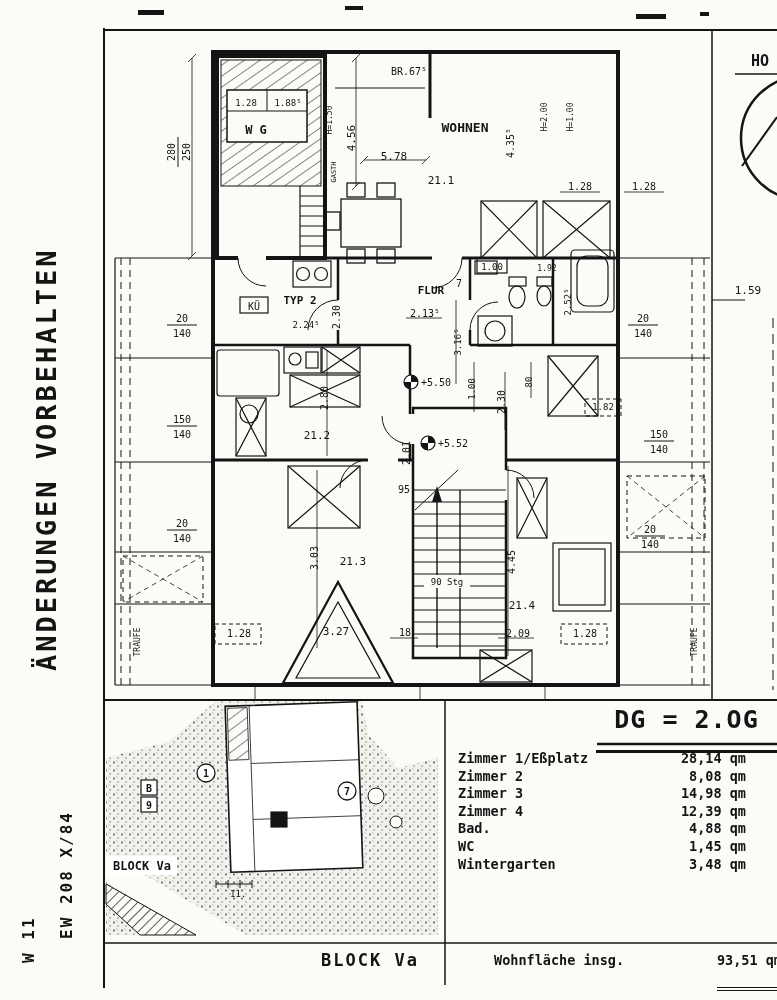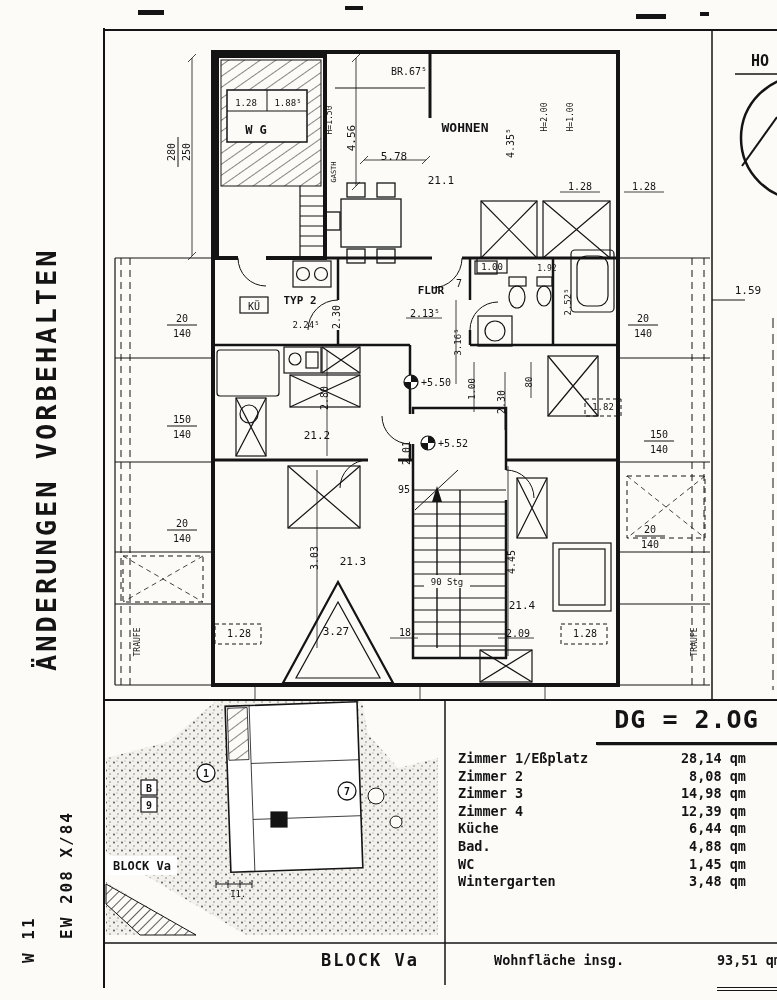--- a/index.html
+++ b/index.html
@@ -5,21 +5,21 @@
   html,body{margin:0;padding:0;background:#e8e8e8;}
   #page{position:relative;width:777px;height:1000px;background:#fcfbf8;overflow:hidden;
         font-family:"DejaVu Sans Mono","Liberation Mono",monospace;color:#141414;}
   #plan-svg{position:absolute;left:0;top:0;}
   #plan-svg text{font-family:"DejaVu Sans Mono","Liberation Mono",monospace;fill:#141414;}
   .vtext{position:absolute;white-space:nowrap;font-weight:bold;transform:rotate(-90deg);transform-origin:0 100%;}
   .note{left:62px;top:640px;font-size:27px;letter-spacing:3px;}
   .docref{left:76px;top:920px;font-size:16px;letter-spacing:2px;}
   .sheetref{left:38px;top:944px;font-size:16px;letter-spacing:2px;}
   #dg-title{position:absolute;left:596px;top:705px;width:181px;text-align:center;font-size:25px;
-            font-weight:bold;letter-spacing:1px;border-bottom:3px solid #141414;padding-bottom:8px;}
+            font-weight:bold;letter-spacing:1px;border-bottom:3px solid #141414;padding-bottom:16px;}
   #area-table{position:absolute;left:458px;top:750px;width:288px;font-size:13.5px;font-weight:bold;}
   .trow{display:flex;justify-content:space-between;line-height:17.6px;gap:48px;}
   #total-row{position:absolute;left:458px;top:952px;width:288px;display:flex;justify-content:space-between;
              font-size:13.5px;font-weight:bold;margin-left:36px;}
   .tval{border-bottom:4px double #141414;padding-bottom:19px;}
   #lageplan-label{position:absolute;left:148px;top:950px;width:120px;text-align:center;font-size:17px;
                   font-weight:bold;letter-spacing:3px;margin-top:48px;}
   #block-label{position:absolute;left:315px;top:950px;width:110px;text-align:center;font-size:17px;
                font-weight:bold;letter-spacing:2px;}
 </style>
@@ -395,24 +395,20 @@
         </div>
         <div class="trow">
           <span>Zimmer 3</span>
           <span>14,98 qm</span>
         </div>
         <div class="trow">
           <span>Zimmer 4</span>
           <span>12,39 qm</span>
         </div>
         <div class="trow">
-          <span>Küche</span>
-          <span>6,44 qm</span>
-        </div>
-        <div class="trow">
           <span>Bad.</span>
           <span>4,88 qm</span>
         </div>
         <div class="trow">
           <span>WC</span>
           <span>1,45 qm</span>
         </div>
         <div class="trow">
           <span>Wintergarten</span>
           <span>3,48 qm</span>

